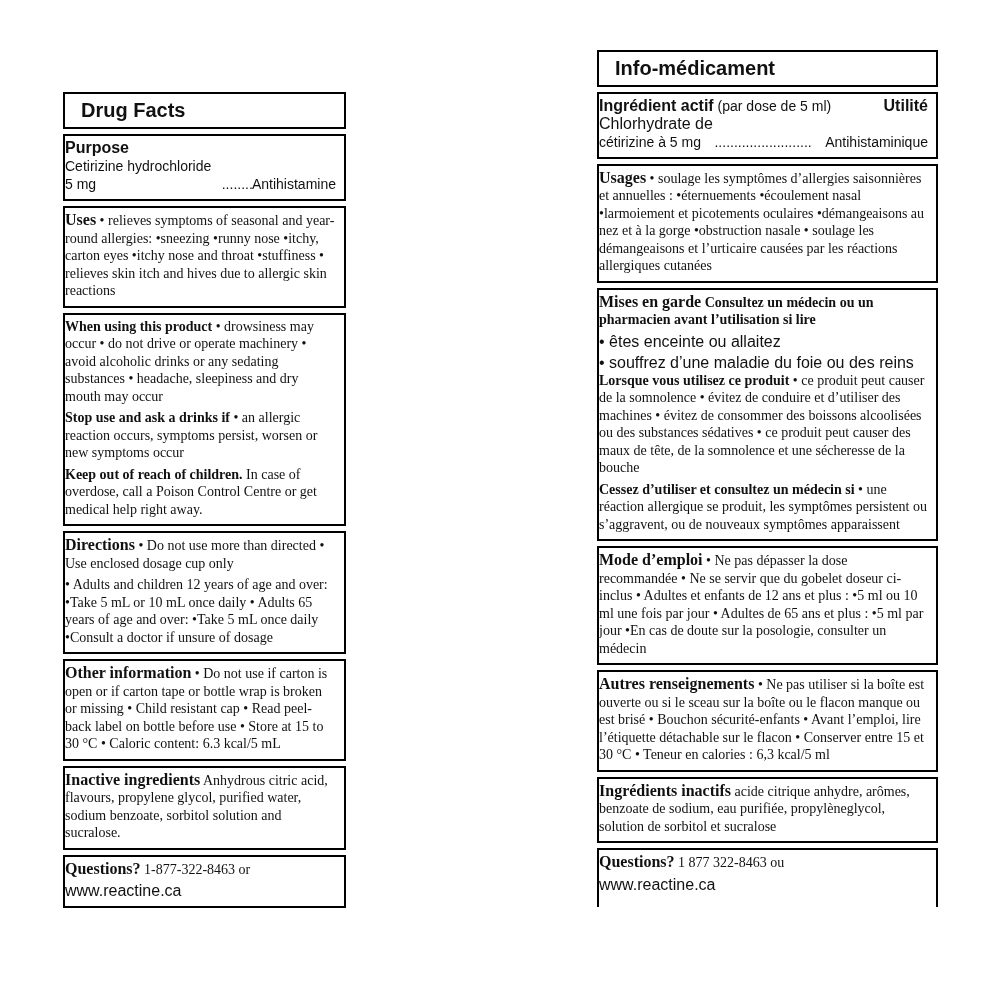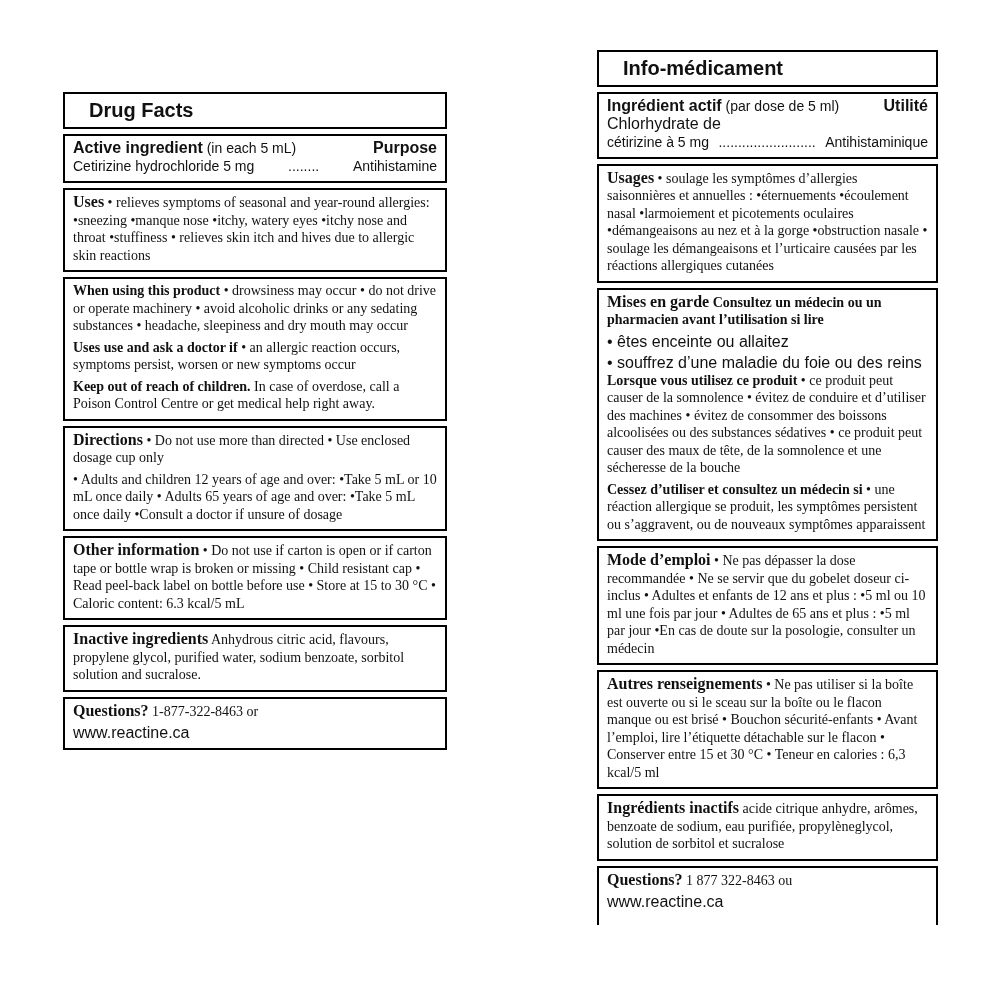--- a/index.html
+++ b/index.html
@@ -11,31 +11,31 @@
     position: relative;
     width: 1000px;
     height: 1000px;
     background: #ffffff;
     font-family: "Liberation Sans", "DejaVu Sans", sans-serif;
     color: #111111;
   }
   .column {
     position: absolute;
   }
-  .col-en { left: 63px; top: 92px; width: 384px; }
+  .col-en { left: 63px; top: 92px; width: 283px; }
   .col-fr { left: 597px; top: 50px; width: 341px; }
   .box {
     border: 2.5px solid #000000;
     background: #ffffff;
-    padding: 3px 8px 6px 8px;
+    padding: 3px 8px 6px 0;
     margin-bottom: 5px;
     box-sizing: border-box;
   }
   .box.title-box {
-    padding: 4px 8px 5px 24px;
+    padding: 4px 8px 5px 16px;
   }
   .box.open-bottom {
     border-bottom: none;
     margin-bottom: 0;
     padding-bottom: 14px;
   }
   .panel-title {
     font-size: 20px;
     font-weight: bold;
     line-height: 1.2;
@@ -85,37 +85,36 @@
 <div class="canvas">
 
   <div class="column col-en">
 
     <div class="box title-box">
       <div class="panel-title">Drug Facts</div>
     </div>
 
     <div class="box sec">
       <div class="hdr-row">
-        <span><span class="h">Active ingredient</span><span> (in each 5 mL)</span></span>
         <span class="h">Purpose</span>
       </div>
       <div class="leader-row">
         <span>Cetirizine hydrochloride 5 mg</span>
         <span class="leader-dots">........</span>
         <span>Antihistamine</span>
       </div>
     </div>
 
     <div class="box sec">
-      <p><span class="h">Uses</span><span> • relieves symptoms of seasonal and year-round allergies: •sneezing •manque nose •itchy, watery eyes •itchy nose and throat •stuffiness • relieves skin itch and hives due to allergic skin reactions</span></p>
+      <p><span class="h">Uses</span><span> • relieves symptoms of seasonal and year-round allergies: •sneezing •runny nose •itchy, carton eyes •itchy nose and throat •stuffiness • relieves skin itch and hives due to allergic skin reactions</span></p>
     </div>
 
     <div class="box sec">
       <p><span class="b">When using this product</span><span> • drowsiness may occur • do not drive or operate machinery • avoid alcoholic drinks or any sedating substances • headache, sleepiness and dry mouth may occur</span></p>
-      <p><span class="b">Uses use and ask a doctor if</span><span> • an allergic reaction occurs, symptoms persist, worsen or new symptoms occur</span></p>
+      <p><span class="b">Stop use and ask a drinks if</span><span> • an allergic reaction occurs, symptoms persist, worsen or new symptoms occur</span></p>
       <p><span class="b">Keep out of reach of children.</span><span> In case of overdose, call a Poison Control Centre or get medical help right away.</span></p>
     </div>
 
     <div class="box sec">
       <p><span class="h">Directions</span><span> • Do not use more than directed • Use enclosed dosage cup only</span></p>
       <p><span>• Adults and children 12 years of age and over: •Take 5 mL or 10 mL once daily • Adults 65 years of age and over: •Take 5 mL once daily •Consult a doctor if unsure of dosage</span></p>
     </div>
 
     <div class="box sec">
       <p><span class="h">Other information</span><span> • Do not use if carton is open or if carton tape or bottle wrap is broken or missing • Child resistant cap • Read peel-back label on bottle before use • Store at 15 to 30 °C • Caloric content: 6.3 kcal/5 mL</span></p>

